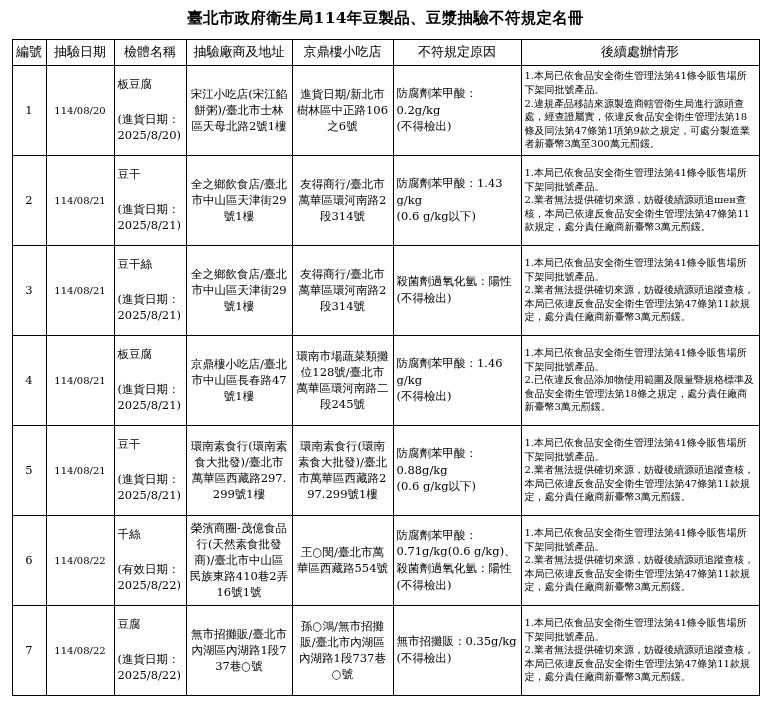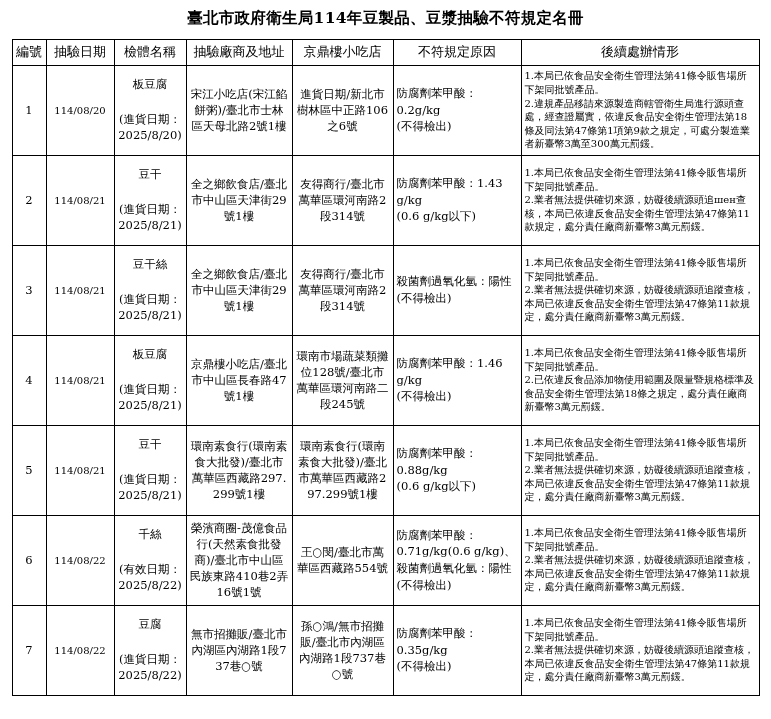--- a/index.html
+++ b/index.html
@@ -66,21 +66,21 @@
   td.no {
     text-align: center;
     font-size: 11.5px;
   }
   td.date {
     text-align: center;
     font-size: 10px;
     line-height: 1.3;
   }
   td.sample {
-    text-align: center;
+    text-align: left;
     font-size: 11.5px;
     line-height: 1.38;
   }
   td.sample .sname { display: block; }
   td.sample .sdate { display: block; margin-top: 19px; }
   td.vendor, td.source {
     text-align: center;
     font-size: 11.5px;
     line-height: 1.4;
     word-break: break-all;
@@ -248,21 +248,21 @@
         <tr class="data-row">
           <td class="no">7</td>
           <td class="date">114/08/22</td>
           <td class="sample">
             <span class="sname">豆腐</span>
             <span class="sdate">(進貨日期：2025/8/22)</span>
           </td>
           <td class="vendor">無市招攤販/臺北市內湖區內湖路1段737巷○號</td>
           <td class="source">孫○鴻/無市招攤販/臺北市內湖區內湖路1段737巷○號</td>
           <td class="reason">
-            <span class="rline">防腐劑苯甲酸：0.35g/kg</span>
+            <span class="rline">無市招攤販：0.35g/kg</span>
             <span class="rline">(不得檢出)</span>
           </td>
           <td class="action">
             <span class="aline">1.本局已依食品安全衛生管理法第41條令販售場所下架同批號產品。</span>
             <span class="aline">2.業者無法提供確切來源，妨礙後續源頭追蹤查核，本局已依違反食品安全衛生管理法第47條第11款規定，處分責任廠商新臺幣3萬元罰鍰。</span>
           </td>
         </tr>
       </tbody>
   </table>
 

